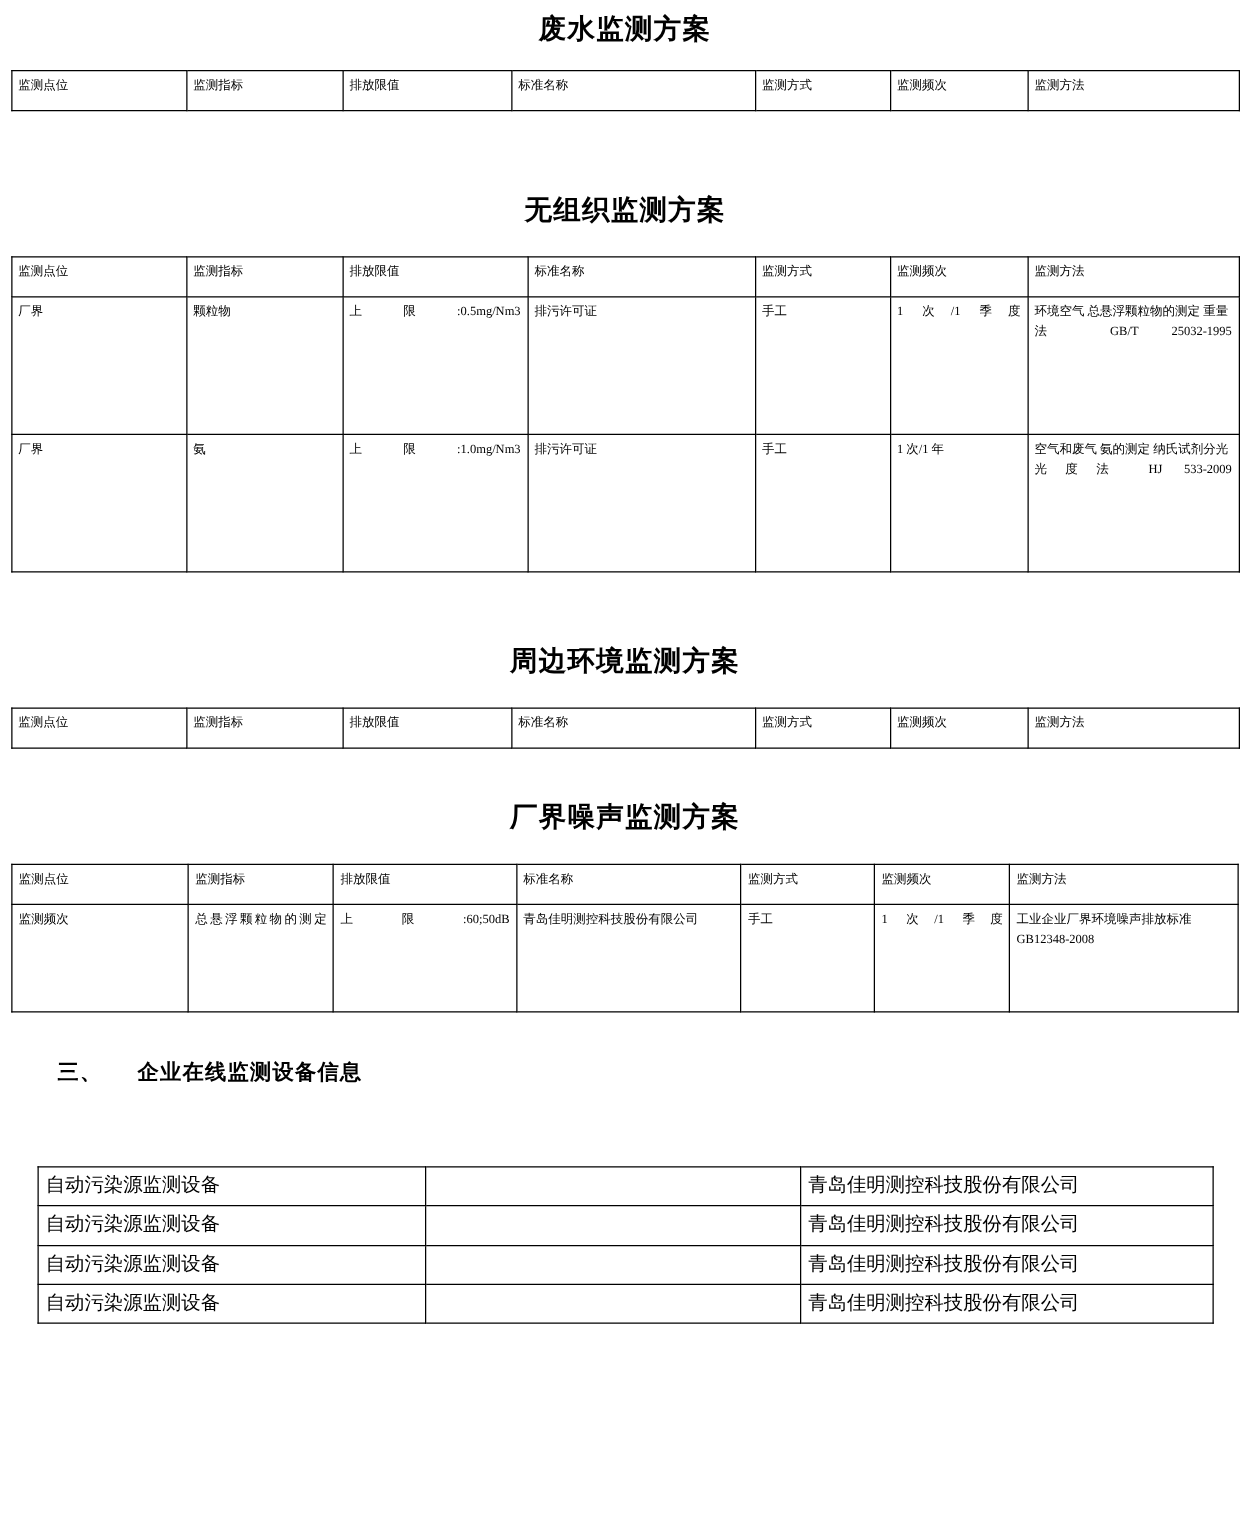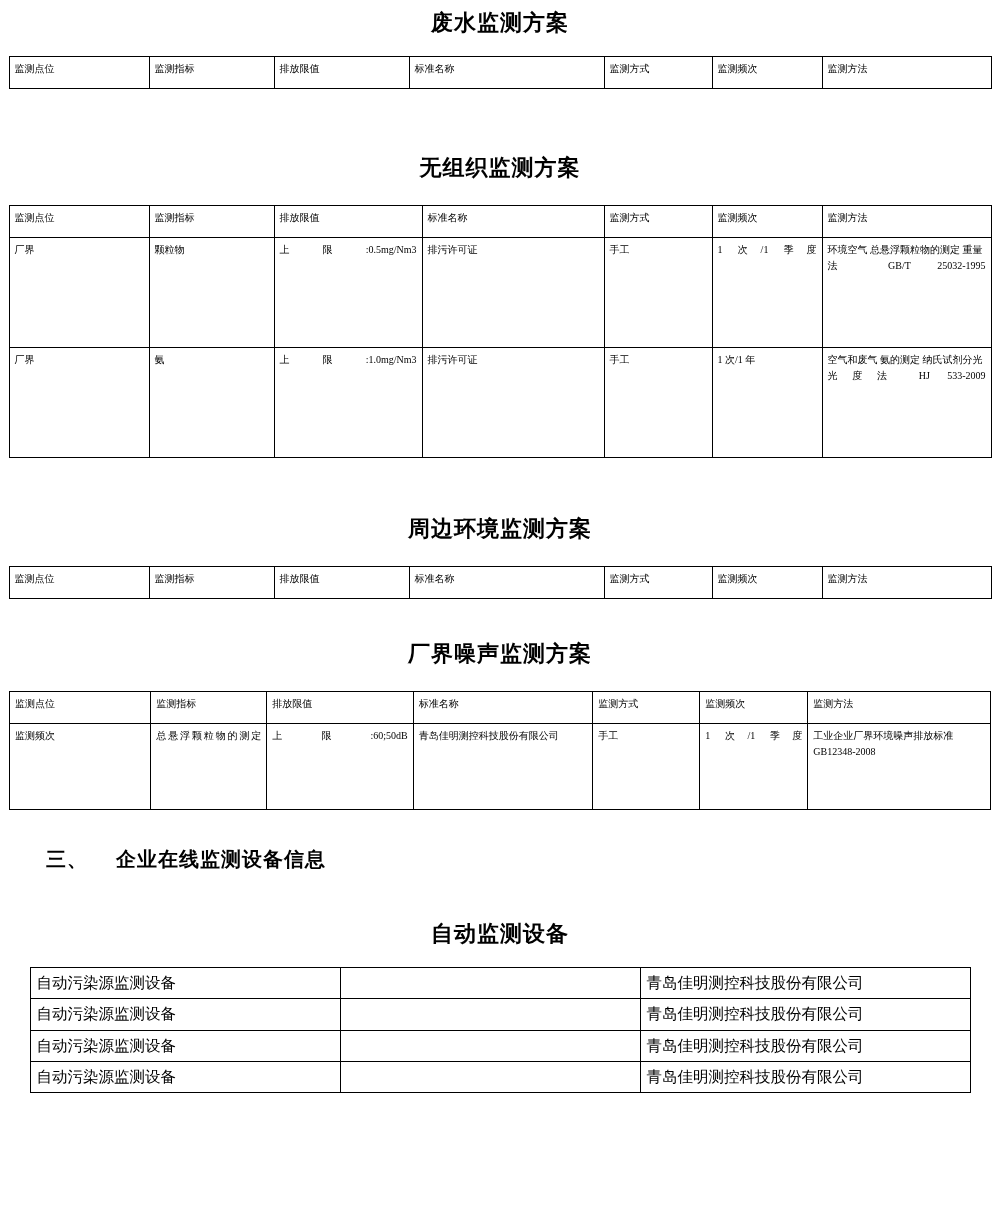--- a/index.html
+++ b/index.html
@@ -51,21 +51,21 @@
   .just {
     text-align: justify;
     text-align-last: justify;
     margin-left: 27px;
   }
   .nowrapcell { white-space: nowrap; }
   .gap-sm { height: 56px; }
   .gap-md { height: 64px; }
   .gap-lg { height: 40px; }
   .heading3 {
-    font-size: 20px;
+    font-size: 17px;
     font-weight: bold;
     margin: 0;
     padding-left: 38px;
     letter-spacing: 1px;
   }
   .heading3 .num { margin-right: 28px; }
   .dev-table {
     border-collapse: collapse;
     width: 940px;
     margin: 0 auto;
@@ -223,21 +223,20 @@
   </table>
 
   <div class="spacer-36"></div>
 
   <div class="heading3">
     <span class="num">三、</span><span>企业在线监测设备信息</span>
   </div>
 
   <div class="spacer-46"></div>
 
-  <div class="section-title">自动监测设备</div>
   <div class="spacer-18"></div>
   <table class="dev-table">
     <colgroup>
       <col style="width:310px">
         <col style="width:300px">
         <col style="width:330px">
     </colgroup>
     <tbody>
       <tr>
         <td>自动污染源监测设备</td>

